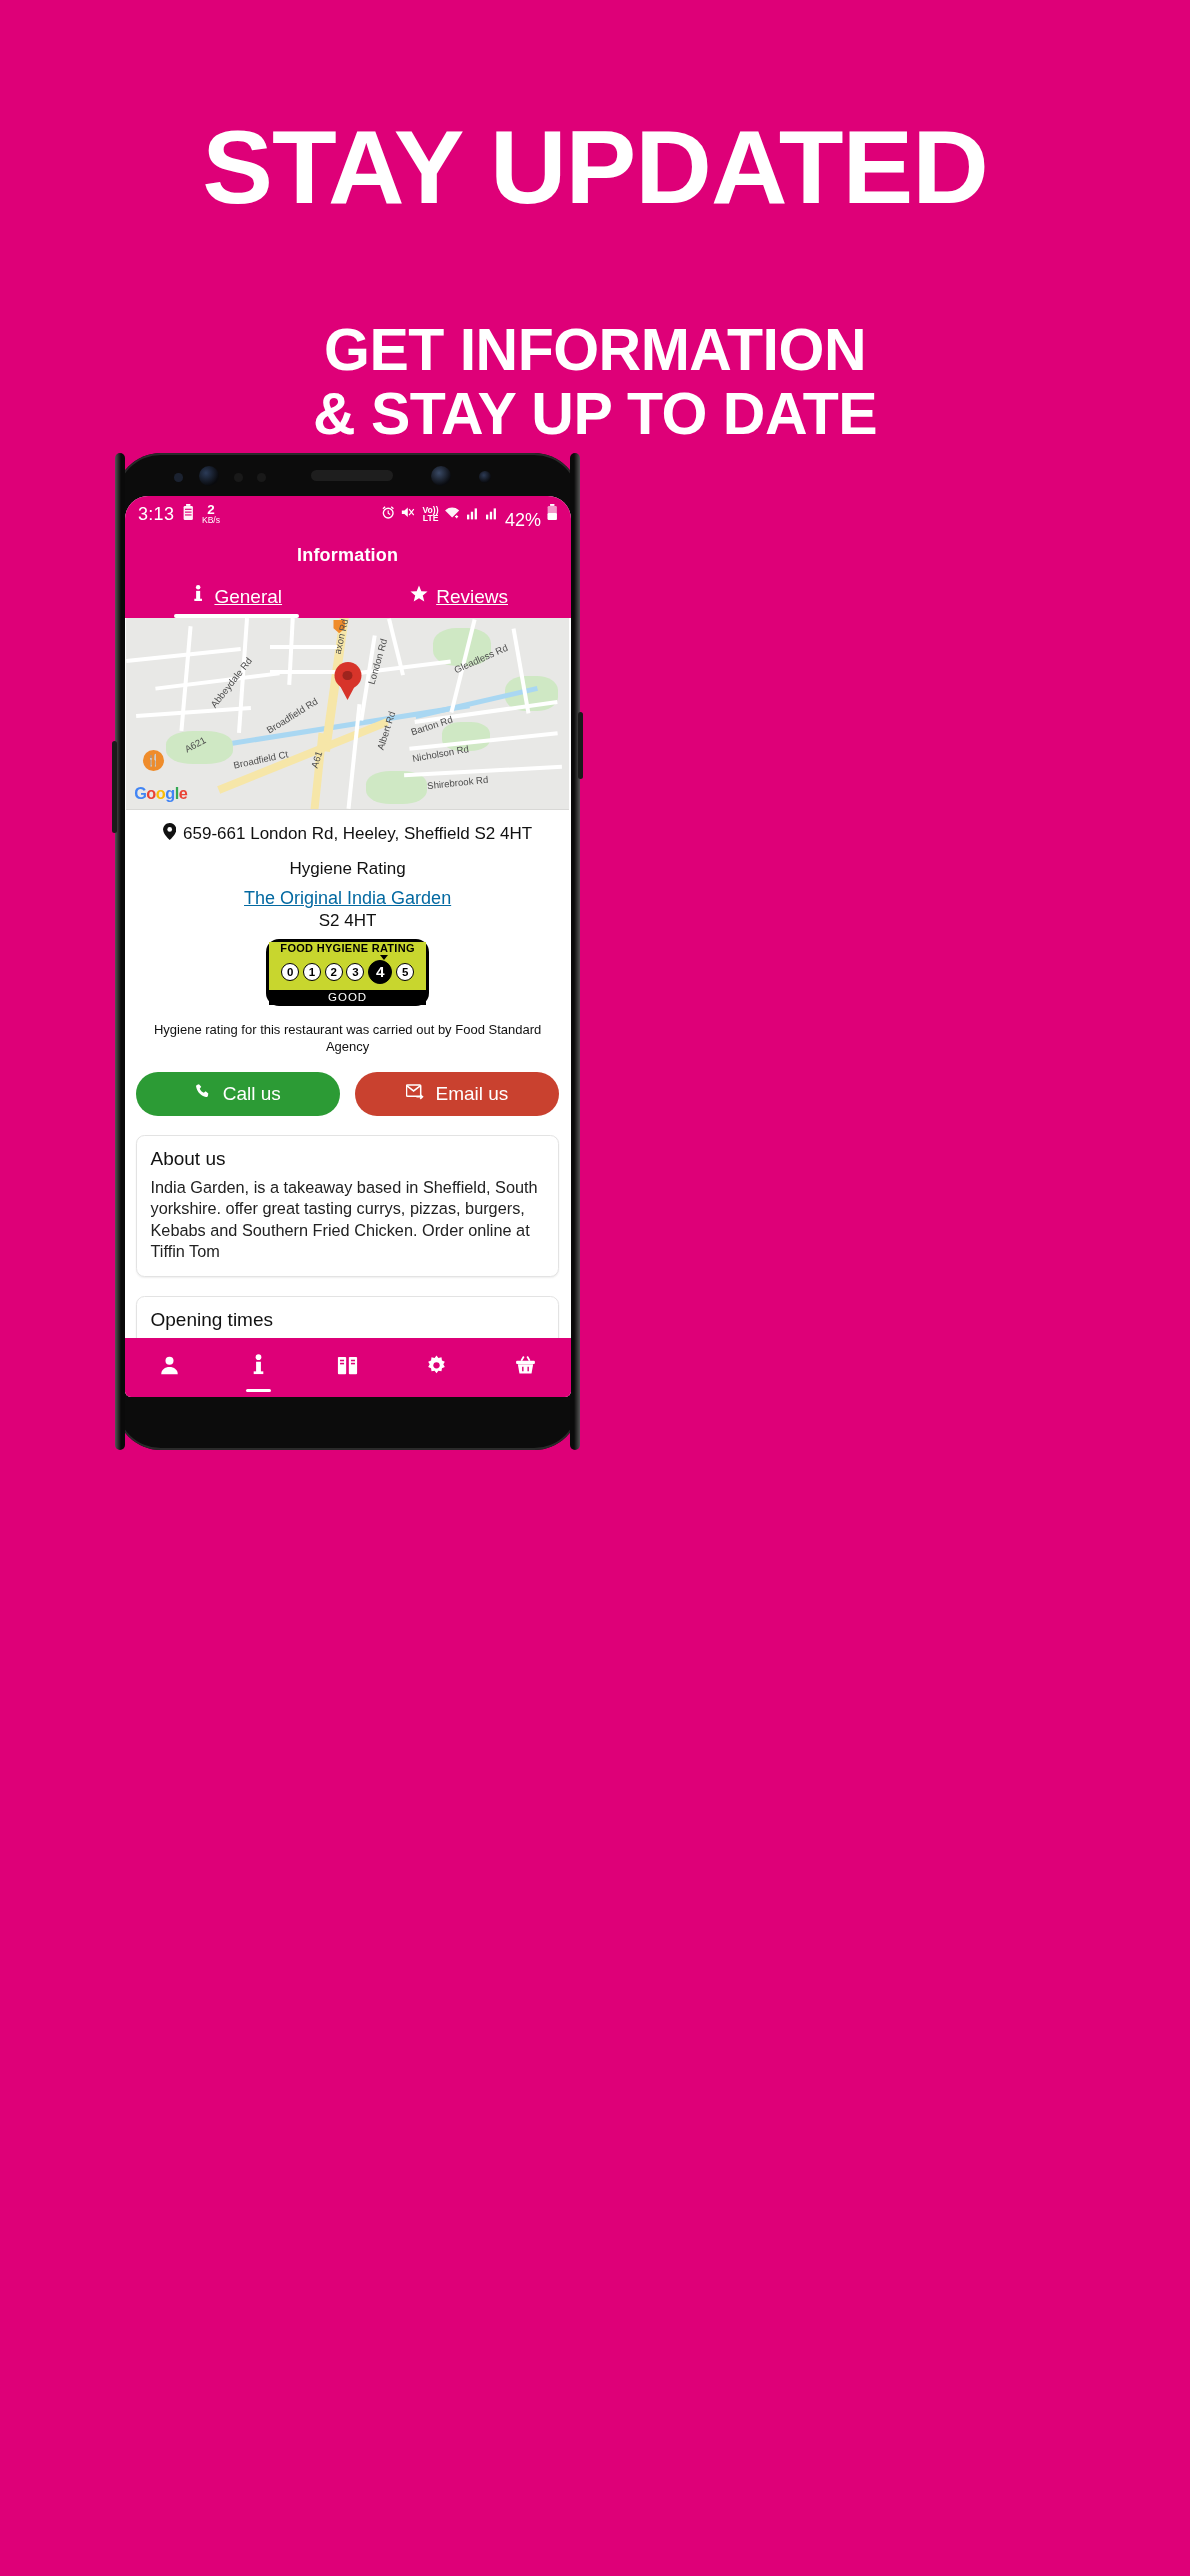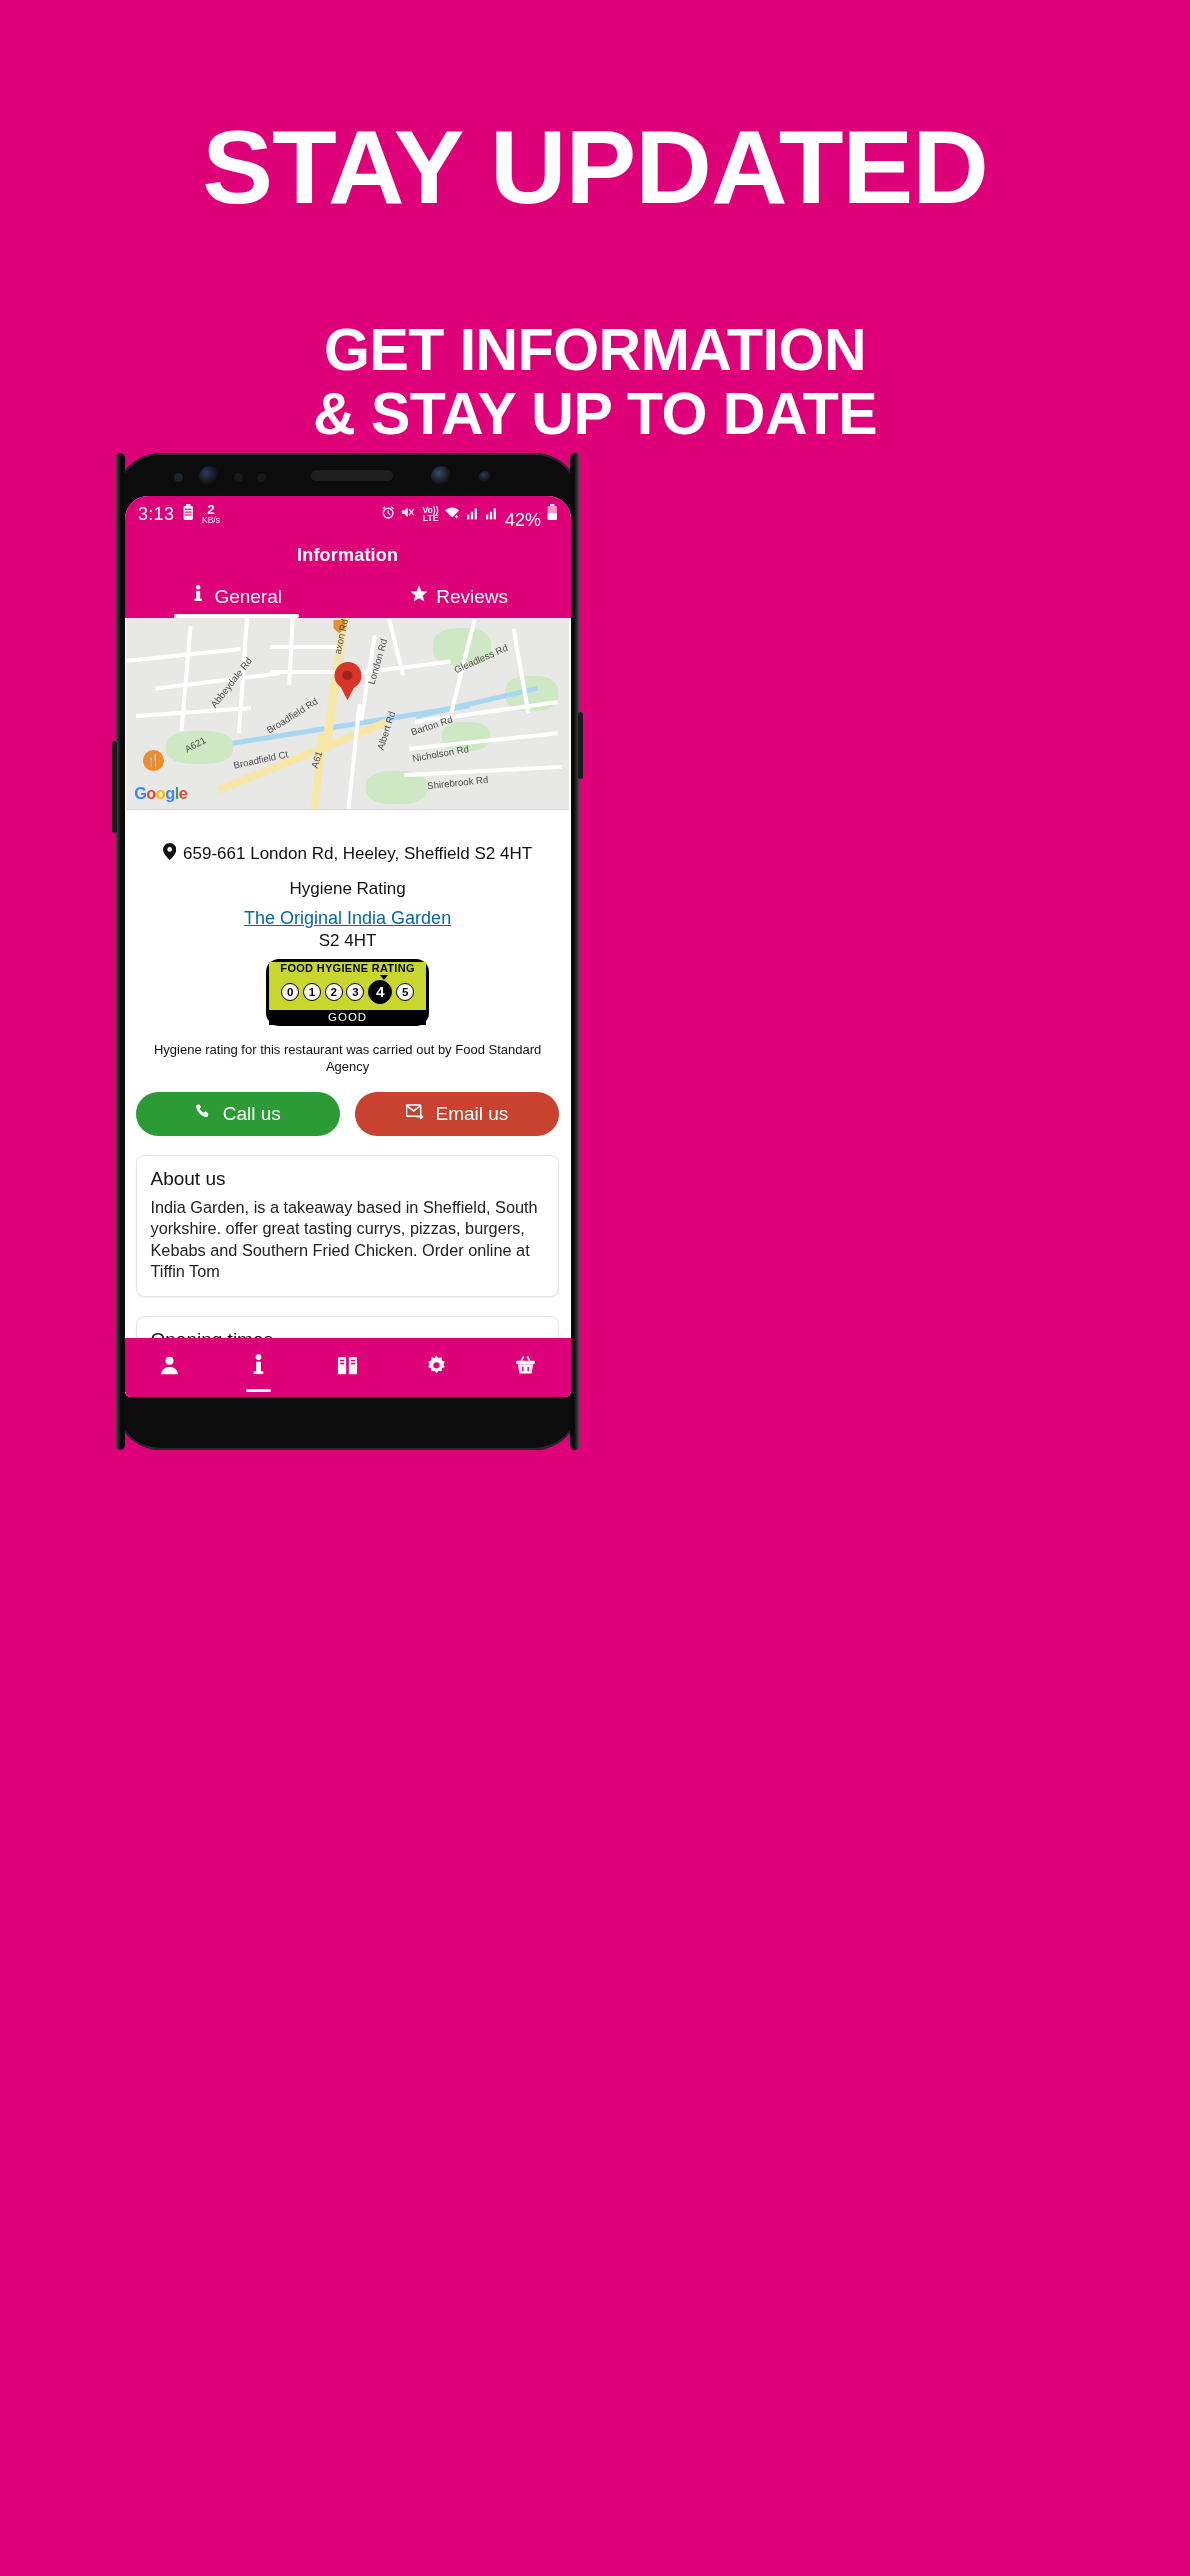--- a/index.html
+++ b/index.html
@@ -104,20 +104,21 @@
     padding:13.4px 0 0 0; text-align:center;
     border-radius:0 0 0 0;
     position:relative;
   }
   .appbar-title { font-size:18px; font-weight:bold; letter-spacing:0.2px; }
   .tabs { display:flex; margin-top:19px; }
   .tab {
     flex:1; display:flex; align-items:center; justify-content:center;
     gap:8px; padding-bottom:9.6px; font-size:19px; position:relative;
     color:#ffffff;
+    text-decoration:underline;
   }
   .tab .ind {
     position:absolute; bottom:0; left:22%; width:56%; height:3.8px;
     background:#fff; border-radius:1.9px;
   }
   .appbar-wrap { background:#DE0078; border-radius:0 0 21px 21px; }
 
   
   .map-wrap {
     margin:0 1.9px; height:192px; position:relative;
@@ -161,21 +162,21 @@
   .gwm { position:absolute; left:7.7px; bottom:5.8px; font-size:16.3px;
          font-weight:bold; letter-spacing:-0.5px; }
   .gwm span:nth-child(1){color:#4285F4}
   .gwm span:nth-child(2){color:#EA4335}
   .gwm span:nth-child(3){color:#FBBC05}
   .gwm span:nth-child(4){color:#4285F4}
   .gwm span:nth-child(5){color:#34A853}
   .gwm span:nth-child(6){color:#EA4335}
 
   
-  .content { padding:0 0 0 0; background:#fff;margin-top:20px; }
+  .content { padding:0 0 0 0; background:#fff; }
   .addr {
     display:flex; align-items:center; justify-content:center; gap:6.7px;
     font-size:17px; color:#111; padding:13.4px 9.6px 0 9.6px; text-align:center;
   }
   .hyg-label { text-align:center; font-size:17px; color:#111; padding-top:13.4px; }
   .hyg-link {
     text-align:center; font-size:18px; color:#0369a1;
     text-decoration:underline; padding-top:9.6px; cursor:pointer;
   }
   .hyg-pc { text-align:center; font-size:17px; color:#111; padding-top:1.9px; }

